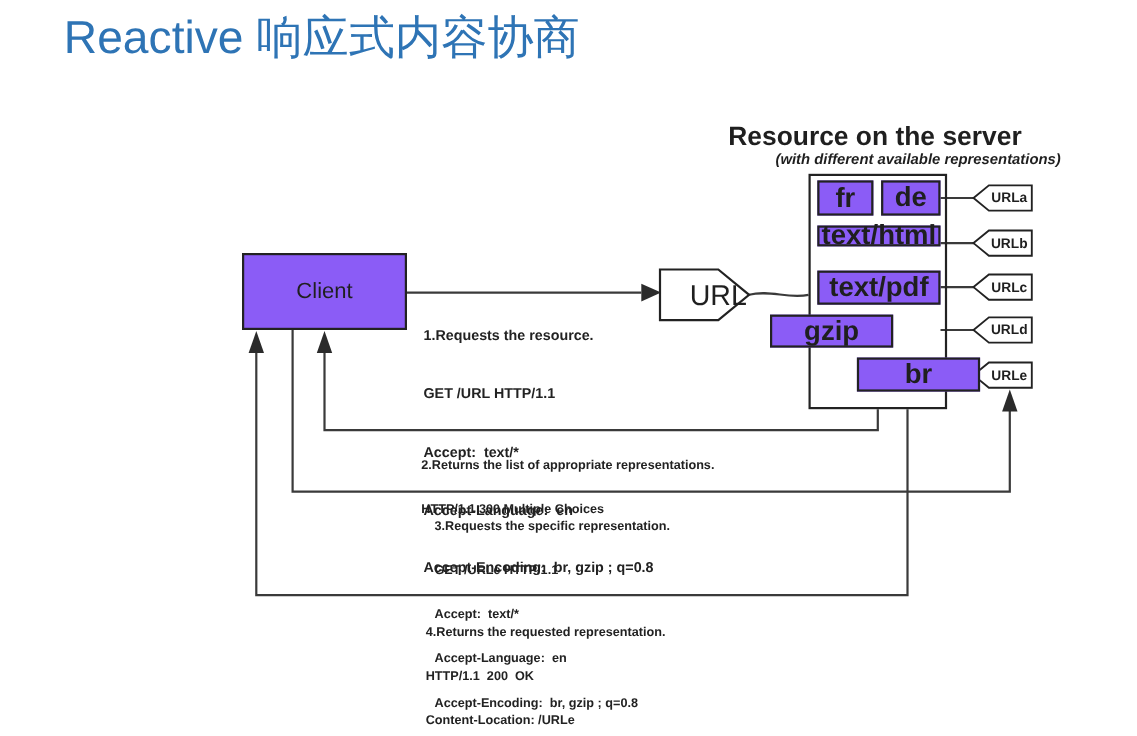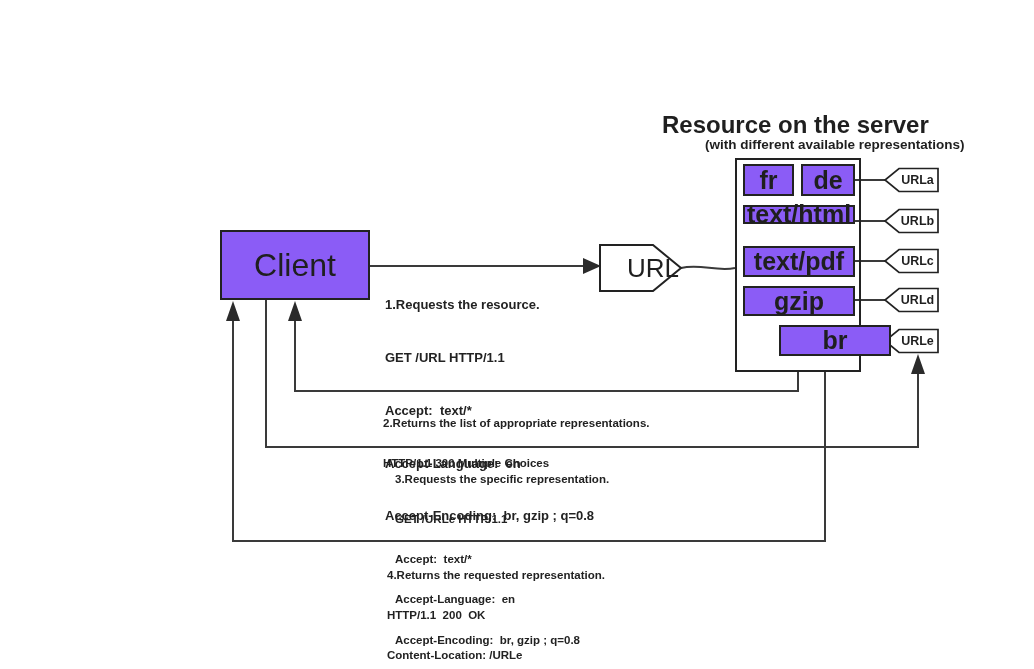--- a/index.html
+++ b/index.html
@@ -15,39 +15,39 @@
     letter-spacing:0px; white-space:nowrap;
   }
   .svg-layer { left:0; top:0; }
   .box {
     box-sizing:border-box; background:#8b5cf6;
     display:flex; align-items:center; justify-content:center;
     color:#1f1f1f;
   }
   .client-box {
     left:220px; top:230px; width:150px; height:70px;
-    border:2.5px solid #222222; font-size:32px; font-weight:500;
+    border:2.5px solid #222222; font-size:20px; font-weight:500;
   }
   .res-outer {
     left:735px; top:158px; width:126px; height:214px;
     border:2px solid #222222; background:transparent;
   }
   .rep-box { border:2px solid #222222; font-size:25px; font-weight:600; }
   .rep-fr   { left:743px; top:164px; width:51px;  height:32px; }
-  .rep-de   { left:801px; top:164px; width:54px;  height:32px; }
+  .rep-de   { left:801px; top:164px; width:54px;  height:32px;align-items:flex-end; }
   .rep-html { left:743px; top:205px; width:112px; height:19px; }
   .rep-pdf  { left:743px; top:246px; width:112px; height:31px; }
-  .rep-gzip { left:743px; top:286px; width:112px; height:30px; }
+  .rep-gzip { left:700px; top:286px; width:112px; height:30px; }
   .rep-br   { left:743px; top:325px; width:112px; height:31px;margin-left:36px; }
   .server-heading {
     left:662px; top:111px; font-size:24px; font-weight:600;
     color:#1f1f1f; white-space:nowrap;
   }
   .server-subheading {
-    left:705px; top:137px; font-size:13.5px; font-weight:600; 
+    left:705px; top:137px; font-size:13.5px; font-weight:600; font-style:italic;
     color:#1f1f1f; white-space:nowrap;
   }
   .url-label {
     left:600px; top:245px; width:58px; height:46px;
     display:flex; align-items:center; justify-content:center;
     font-size:26px; font-weight:500; color:#1f1f1f;margin-left:24px;
   }
   .tag-label {
     left:897px; width:41px; height:23px;
     display:flex; align-items:center; justify-content:center;
@@ -60,20 +60,21 @@
   .step-1 { left:385px; top:261px; font-size:13px;   line-height:17.6px; }
   .step-2 { left:383px; top:390px; font-size:11.5px; line-height:13.4px; }
   .step-3 { left:395px; top:446px; font-size:11.5px; line-height:13.4px; }
   .step-4 { left:387px; top:542px; font-size:11.5px; line-height:13.4px; }
 </style>
 </head>
 <body>
 
 <div class="stage">
 
+  <div class="abs page-title">Reactive 响应式内容协商</div>
 
   <svg class="abs svg-layer" width="1034" height="669" viewBox="0 0 1034 669">
 
     <g fill="none" stroke="#3a3a3a" stroke-width="2">
       <path d="M370 266 H 583"></path>
       <path d="M681 268 C 700 263, 716 272, 735 268"></path>
       <path d="M855 180 H 886"></path>
       <path d="M855 221 H 886"></path>
       <path d="M855 261 H 886"></path>
       <path d="M855 300 H 886"></path>

